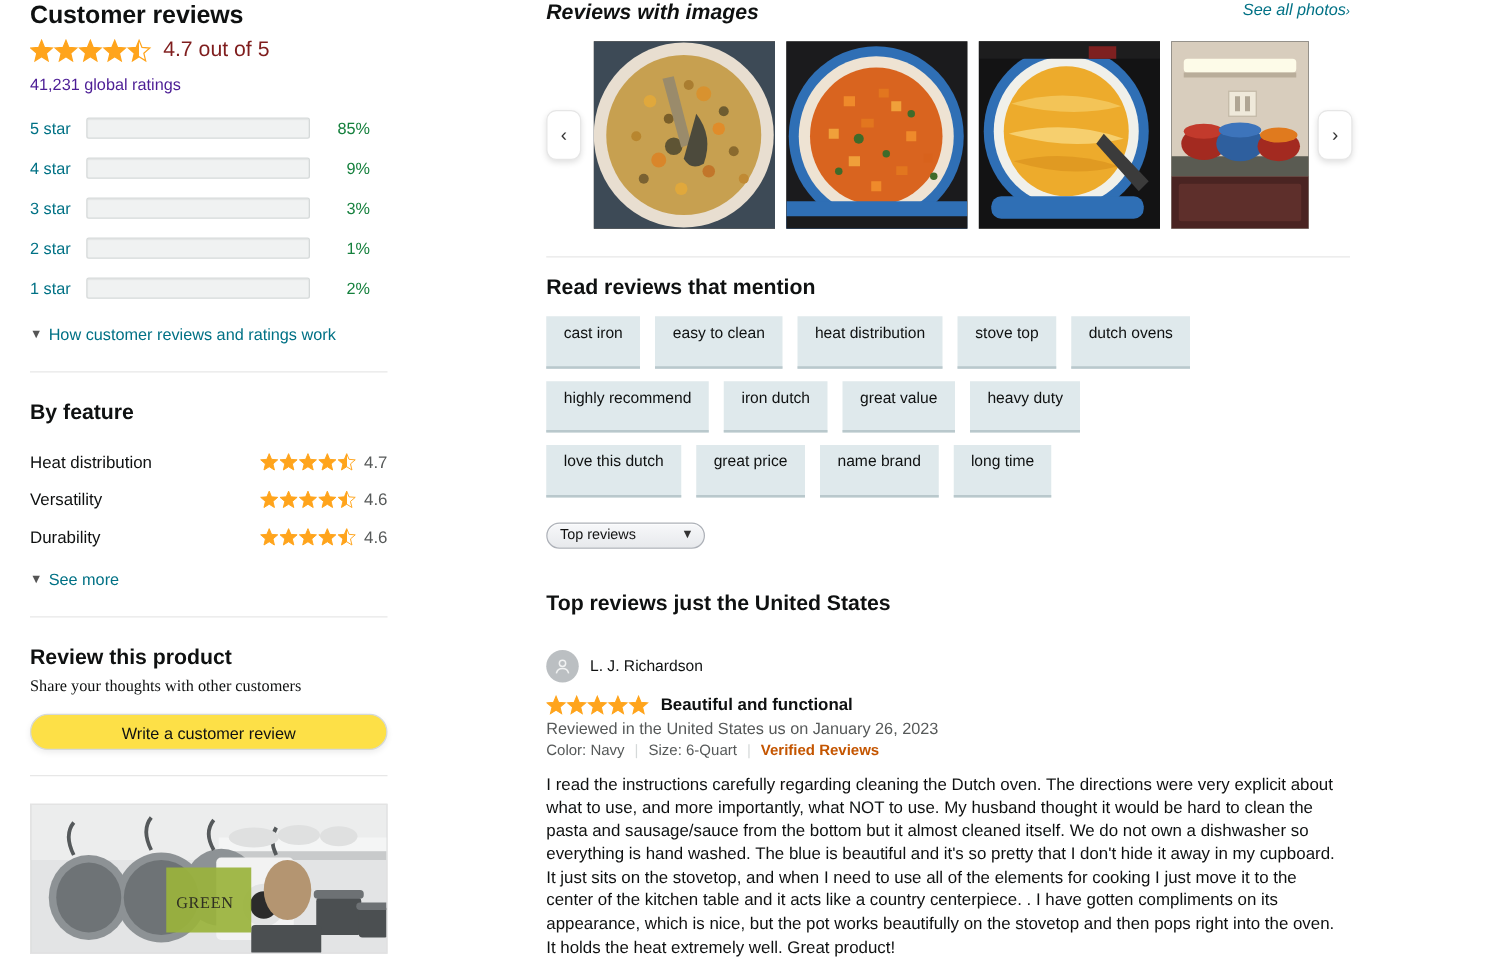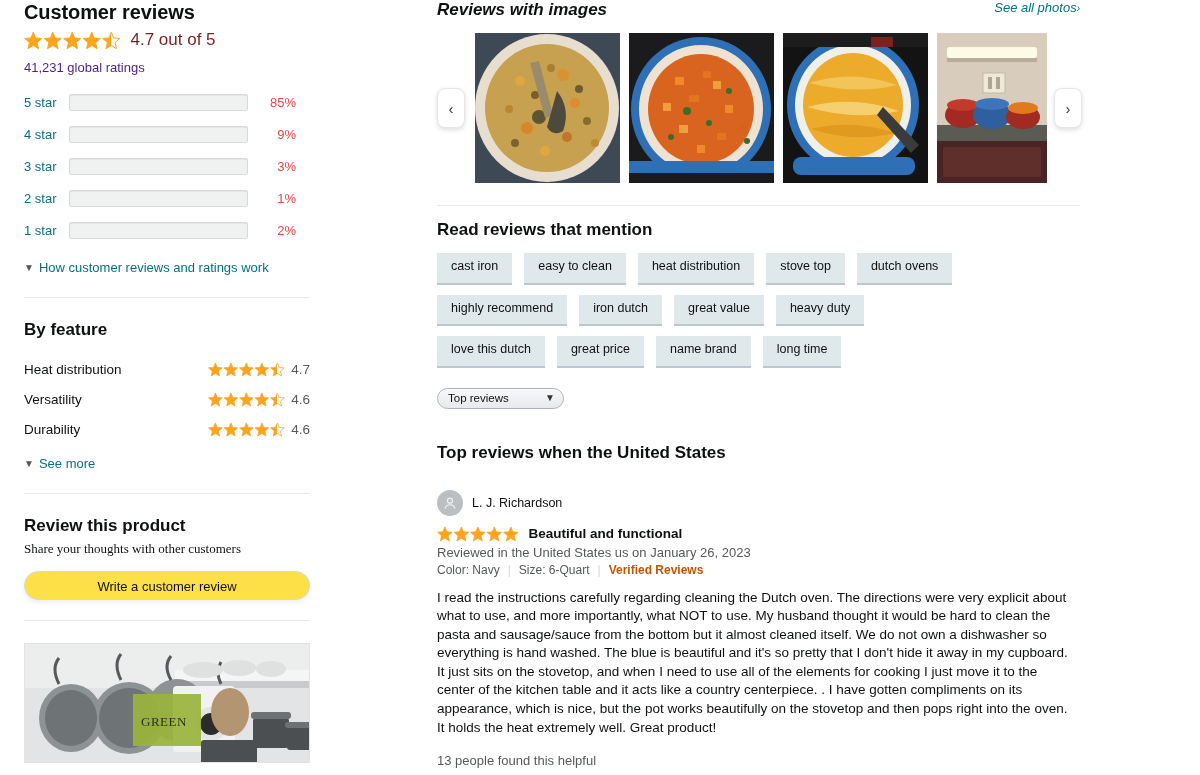--- a/index.html
+++ b/index.html
@@ -35,21 +35,21 @@
     cursor: pointer;
   }
   .hist-track {
     flex: none; width: 179px; height: 17px;
     background: #f0f2f2; border: 1px solid #d5d9d9;
     border-radius: 2px; overflow: hidden; cursor: pointer;
     box-shadow: 0 1px 1px rgba(0,0,0,.06) inset;
   }
   .hist-fill { height: 100%; background: #ffa41c; }
   .hist-pct {
-    width: 48px; text-align: right; font-size: 13px; color: #ef4444;
+    width: 48px; text-align: right; font-size: 13px; color: #15803d;
     flex: none; cursor: pointer;
   }
 
   .link-row {
     display: flex; align-items: center; gap: 5px;
     font-size: 13px; color: #007185; cursor: pointer;
     margin-top: 14px;
   }
   .chev-d { color: #555; font-size: 10px; line-height: 1; }
 
@@ -114,21 +114,21 @@
   .nav-next { right: -2px; }
 
   .rule { height: 1px; background: #e7e7e7; margin: 22px 0 0 0; }
 
   .tags-wrap { margin-top: 14px; }
   .tags-rows { margin-top: 13px; }
   .tag-row { display: flex; gap: 12px; margin-bottom: 10px; }
   .tag {
     background: #dfe9ec; border-bottom: 2px solid #b9c8cc;
     color: #0F1111; font-size: 12.5px;
-    padding: 7px 14px 10px; cursor: pointer; white-space: nowrap;
+    padding: 7px 14px 20px; cursor: pointer; white-space: nowrap;
     line-height: 1;
   }
 
   .sort-wrap { margin-top: 20px; }
   .sort-select {
     appearance: none; -webkit-appearance: none;
     width: 127px; height: 21px;
     background: linear-gradient(#f7f8fa, #e7e9ec);
     border: 1px solid #adb1b8; border-radius: 11px;
     font-size: 11.5px; font-family: "Liberation Sans", sans-serif;
@@ -623,21 +623,21 @@
         </div>
     </div>
 
     <div class="sort-wrap">
       <span class="sort-box">
         <select class="sort-select" id="sort-select"><option value="Top reviews">Top reviews</option><option value="Most recent">Most recent</option></select>
         <span class="sort-carat">▼</span>
       </span>
     </div>
 
-    <h2 class="top-reviews-title">Top reviews when the United States</h2>
+    <h2 class="top-reviews-title">Top reviews just the United States</h2>
 
     <div class="review">
       <div class="reviewer">
         <span class="avatar">
           <svg width="16" height="16" viewBox="0 0 24 24">
             <circle cx="12" cy="8.5" r="3.8" fill="none" stroke="#f1f2f2" stroke-width="1.8"></circle>
             <path d="M4.6 20.5a7.6 7.6 0 0 1 14.8 0" fill="none" stroke="#f1f2f2" stroke-width="1.8"></path>
           </svg>
         </span>
         <span class="reviewer-name">L. J. Richardson</span>

